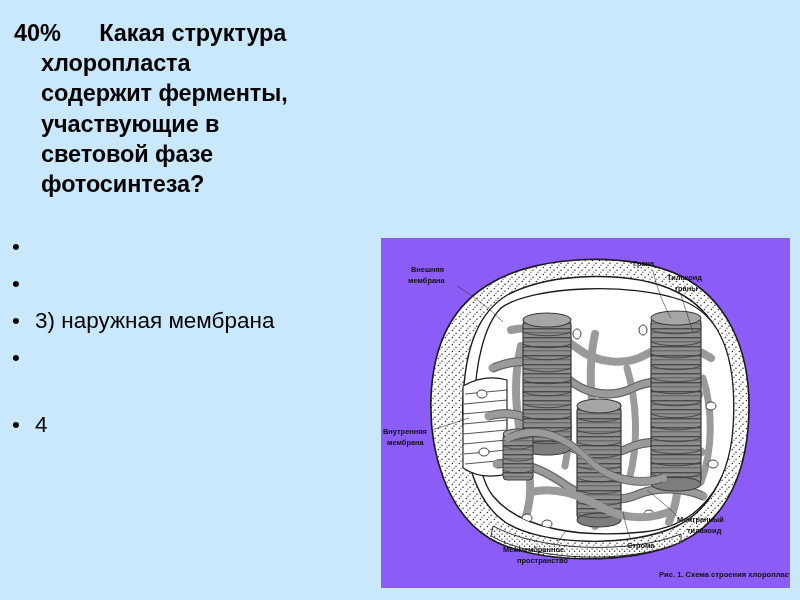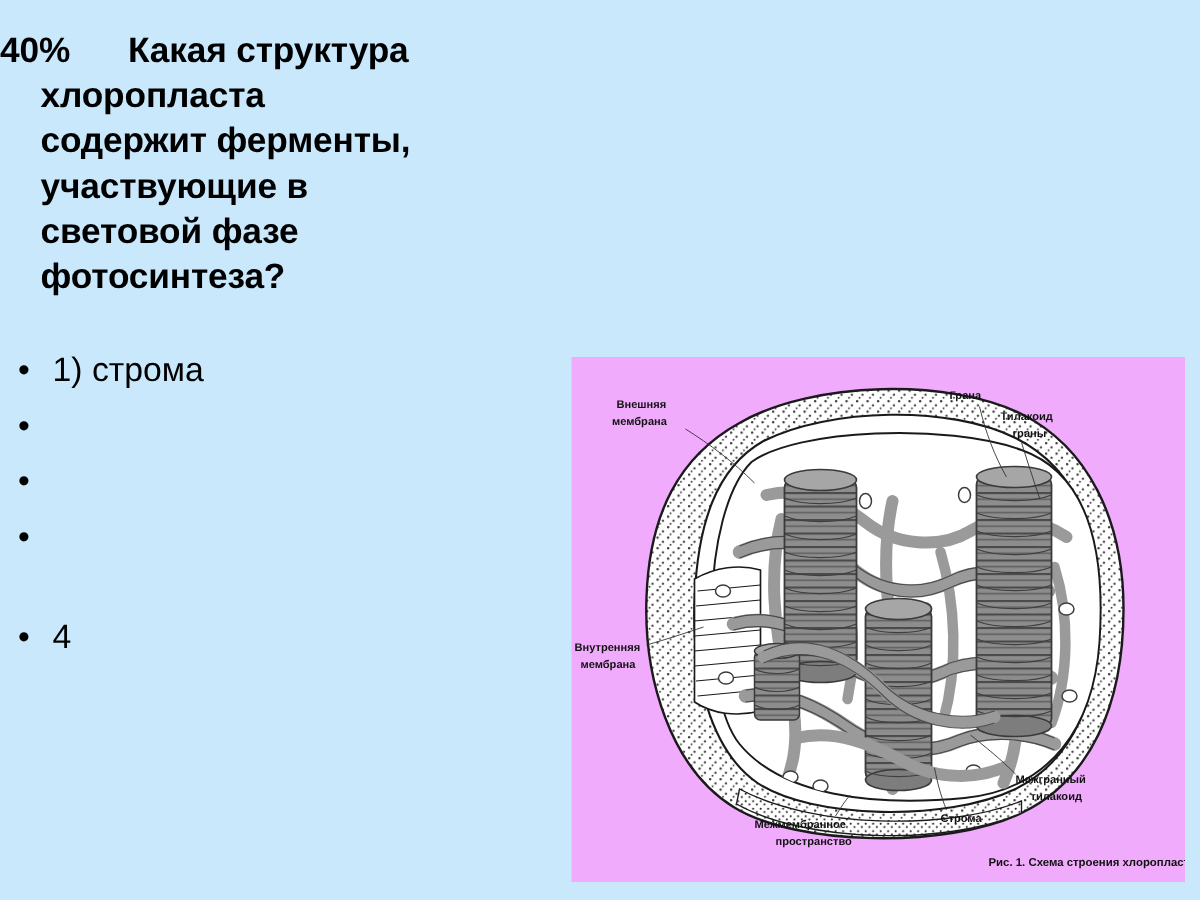--- a/index.html
+++ b/index.html
@@ -16,21 +16,21 @@
     position: relative;
     width: 800px;
     height: 600px;
     background: #c9e8fb;
     overflow: hidden;
   }
 
   
   #title-block {
     position: absolute;
-    left: 0;
+    left: 14px;
     top: 18px;
     width: 372px;
   }
   #title-text {
     font-size: 23.5px;
     font-weight: bold;
     line-height: 1.285;
     color: #000000;
     letter-spacing: -0.1px;
     text-indent: 0px;
@@ -75,21 +75,21 @@
     margin-bottom: 8px;
   }
 
   
   #image-panel {
     position: absolute;
     left: 381px;
     top: 238px;
     width: 409px;
     height: 350px;
-    background: #f0abfc;
+    background: #8b5cf6;
     overflow: hidden;
   }
   #diagram-svg {
     display: block;
     width: 409px;
     height: 350px;
   }
   .diag-label {
     font-family: "Liberation Sans", sans-serif;
     font-size: 7.4px;
@@ -118,27 +118,27 @@
 <span>хлоропласта</span>
 <span>содержит ферменты,</span>
 <span>участвующие в</span>
 <span>световой фазе</span>
 <span>фотосинтеза?</span></div>
   </div>
 
   <ul id="bullet-list">
     <li>
       <span class="bullet-dot">•</span>
-      <span>1) строма</span>
-    </li>
-    <li>
-      <span class="bullet-dot">•</span>
-    </li>
-    <li>
-      <span class="bullet-dot">•</span>
+    </li>
+    <li>
+      <span class="bullet-dot">•</span>
+    </li>
+    <li>
+      <span class="bullet-dot">•</span>
+      <span>3) наружная мембрана</span>
     </li>
     <li>
       <span class="bullet-dot">•</span>
     </li>
     <li class="spacer-item">
       <span></span>
     </li>
     <li>
       <span class="bullet-dot">•</span>
       <span>4</span>

